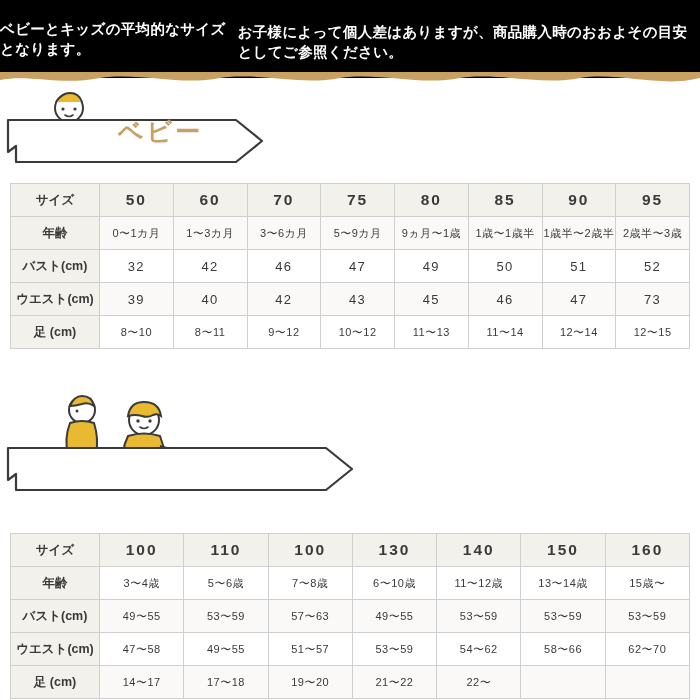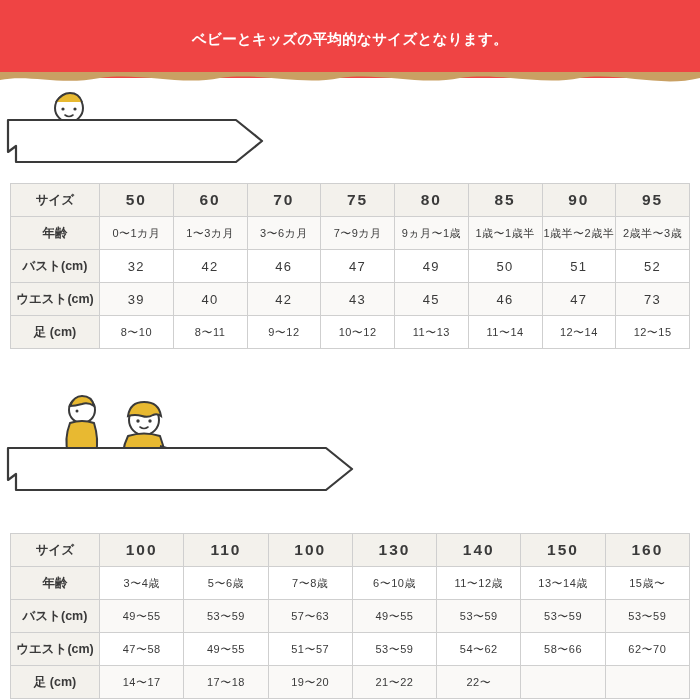--- a/index.html
+++ b/index.html
@@ -6,21 +6,21 @@
   body{
     width:700px;height:700px;
     background:#ffffff;
     font-family:"Liberation Sans","DejaVu Sans",sans-serif;
     color:#3a3a3a;
     overflow:hidden;
     position:relative;
   }
   .header{
     position:absolute;left:0;top:0;width:700px;height:78px;
-    background:#ef4444;
+    background:#000000;
     display:flex;flex-direction:row;align-items:center;justify-content:center;
     color:#ffffff;
     box-sizing:border-box;
   }
   .header .line1{
     font-size:14.5px;font-weight:bold;letter-spacing:0.3px;line-height:1.4;
   }
   .header .line2{
     font-size:14.5px;font-weight:bold;letter-spacing:0.3px;line-height:1.4;margin-top:6px;
   }
@@ -87,20 +87,21 @@
     letter-spacing:0.5px;
   }
   tr.row-alt td{background:#faf9f7;}
   tr.row-alt th.rowhead{background:#f3f1ec;}
 </style>
 </head>
 <body>
 
 <div class="header">
   <div class="line1">ベビーとキッズの平均的なサイズとなります。</div>
+  <div class="line2">お子様によって個人差はありますが、商品購入時のおおよその目安としてご参照ください。</div>
 </div>
 <svg class="wave" viewBox="0 0 700 16" preserveAspectRatio="none">
   <path d="M0,0 L700,0 L700,6 C660,16 620,0 580,6 C540,14 500,0 460,6 C420,14 380,0 340,6 C300,14 260,0 220,6 C180,14 140,0 100,6 C60,14 30,2 0,8 Z" fill="#c9a063"></path>
 </svg>
 
 <div class="banner banner-baby">
   <svg class="ribbon-svg" width="700" height="78">
 
     <g>
 
@@ -111,41 +112,42 @@
       <path d="M65,25 q4,3 8,0" fill="none" stroke="#3a3a3a" stroke-width="1.6" stroke-linecap="round"></path>
 
       <path d="M54,34 q15,-5 30,0 q6,14 3,24 l-36,0 q-4,-12 3,-24 z" fill="#e8b931" stroke="#3a3a3a" stroke-width="2"></path>
 
       <path d="M52,58 q-10,2 -14,6 q-2,4 3,4 l20,0" fill="#e8b931" stroke="#3a3a3a" stroke-width="2"></path>
       <path d="M84,58 q10,2 13,6 q2,4 -3,4 l-18,0" fill="#e8b931" stroke="#3a3a3a" stroke-width="2"></path>
     </g>
 
     <path d="M8,30 L8,62 L16,56 L16,72 L236,72 L262,51 L236,30 Z" fill="#ffffff" stroke="#3a3a3a" stroke-width="2.2" stroke-linejoin="round"></path>
   </svg>
+  <div class="ribbon-label baby">ベビー</div>
 </div>
 
 <table class="baby">
   <tbody>
       <tr>
     <th class="rowhead">サイズ</th>
     <th class="colhead">50</th>
     <th class="colhead">60</th>
     <th class="colhead">70</th>
     <th class="colhead">75</th>
     <th class="colhead">80</th>
     <th class="colhead">85</th>
     <th class="colhead">90</th>
     <th class="colhead">95</th>
   </tr>
   <tr class="row-alt">
     <th class="rowhead">年齢</th>
     <td class="val small">0〜1カ月</td>
     <td class="val small">1〜3カ月</td>
     <td class="val small">3〜6カ月</td>
-    <td class="val small">7〜9カ月</td>
+    <td class="val small">5〜9カ月</td>
     <td class="val small">9ヵ月〜1歳</td>
     <td class="val small">1歳〜1歳半</td>
     <td class="val small">1歳半〜2歳半</td>
     <td class="val small">2歳半〜3歳</td>
   </tr>
   <tr>
     <th class="rowhead">バスト(cm)</th>
     <td class="val">32</td>
     <td class="val">42</td>
     <td class="val">46</td>

